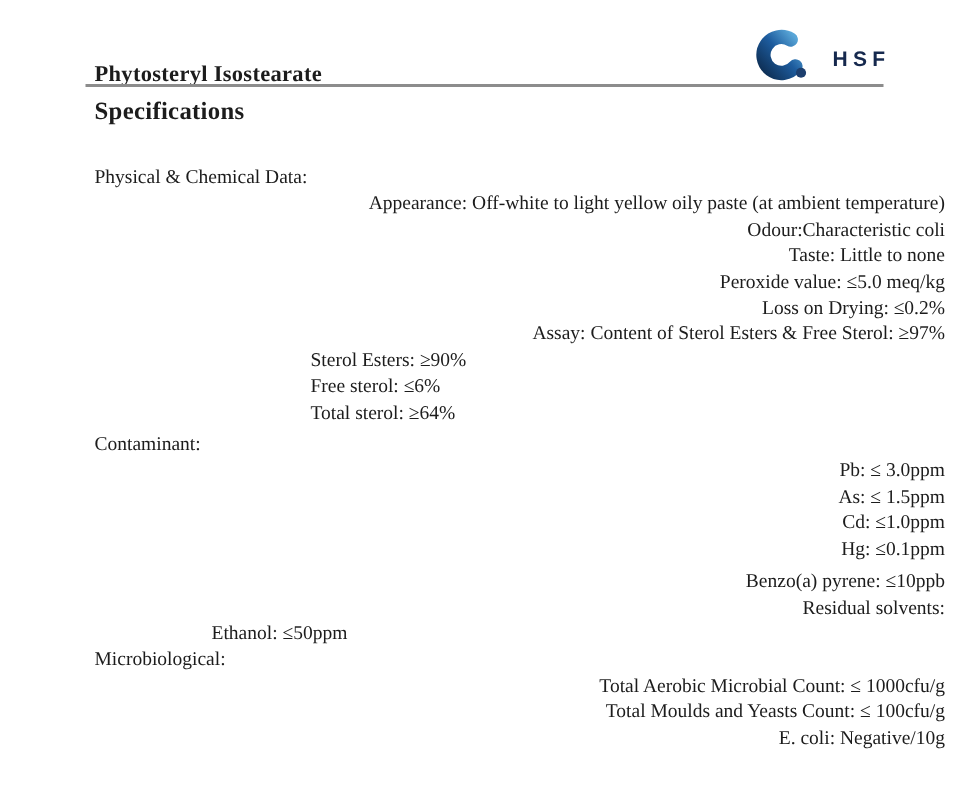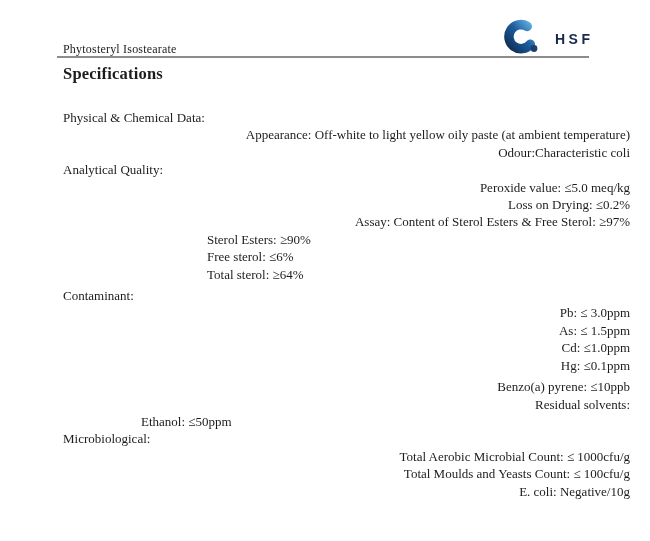--- a/index.html
+++ b/index.html
@@ -10,22 +10,22 @@
     height: 541px;
     background: #ffffff;
     font-family: "Liberation Serif", "DejaVu Serif", serif;
     color: #1c1c1c;
     overflow: hidden;
   }
   .product-title {
     position: absolute;
     left: 63px;
     top: 42px;
-    font-size: 12px;
-    font-weight: normal;
+    font-size: 15px;
+    font-weight: bold;
     letter-spacing: 0.2px;
     white-space: nowrap;
   }
   .header-rule {
     position: absolute;
     left: 57px;
     top: 56px;
     width: 532px;
     height: 2px;
     background: #8c8c8c;
@@ -92,21 +92,21 @@
     </svg>
     <span class="logo-text" style="color: rgb(22, 41, 78);">HSF</span>
   </div>
 
   <div class="section-heading">Specifications</div>
 
   <div class="spec-list" id="spec-list">
       <div class="spec-line indent-0">Physical &amp; Chemical Data:</div>
       <div class="spec-line indent-1">Appearance: Off-white to light yellow oily paste (at ambient temperature)</div>
       <div class="spec-line indent-1">Odour:Characteristic coli</div>
-      <div class="spec-line indent-0">Analytical Quality:</div>
+      <div class="spec-line indent-1">Taste: Little to none</div>
       <div class="spec-line indent-1">Peroxide value: ≤5.0 meq/kg</div>
       <div class="spec-line indent-1">Loss on Drying: ≤0.2%</div>
       <div class="spec-line indent-1">Assay: Content of Sterol Esters &amp; Free Sterol: ≥97%</div>
       <div class="spec-line indent-3">Sterol Esters: ≥90%</div>
       <div class="spec-line indent-3">Free sterol: ≤6%</div>
       <div class="spec-line indent-3">Total sterol: ≥64%</div>
       <div class="spec-line indent-0 gap-before">Contaminant:</div>
       <div class="spec-line indent-1">Pb: ≤ 3.0ppm</div>
       <div class="spec-line indent-1">As: ≤ 1.5ppm</div>
       <div class="spec-line indent-1">Cd: ≤1.0ppm</div>

